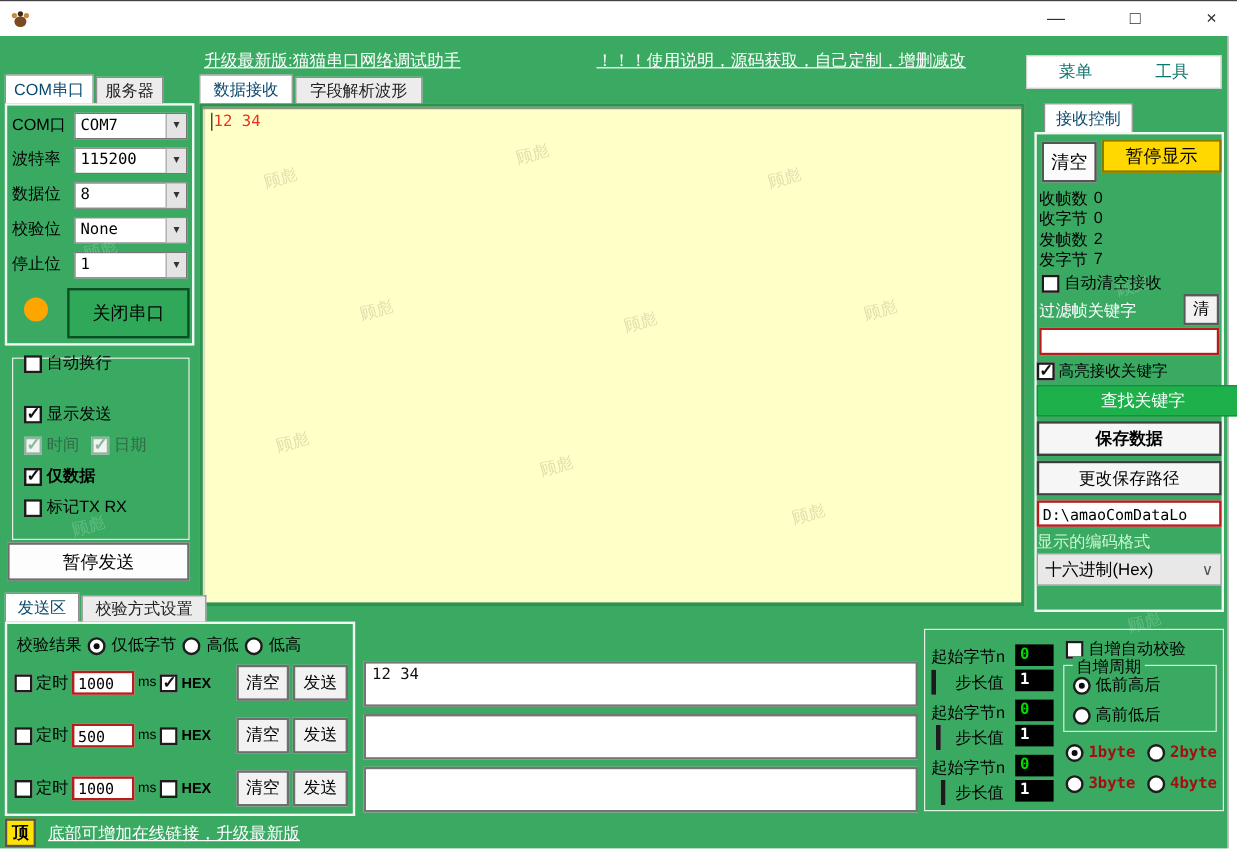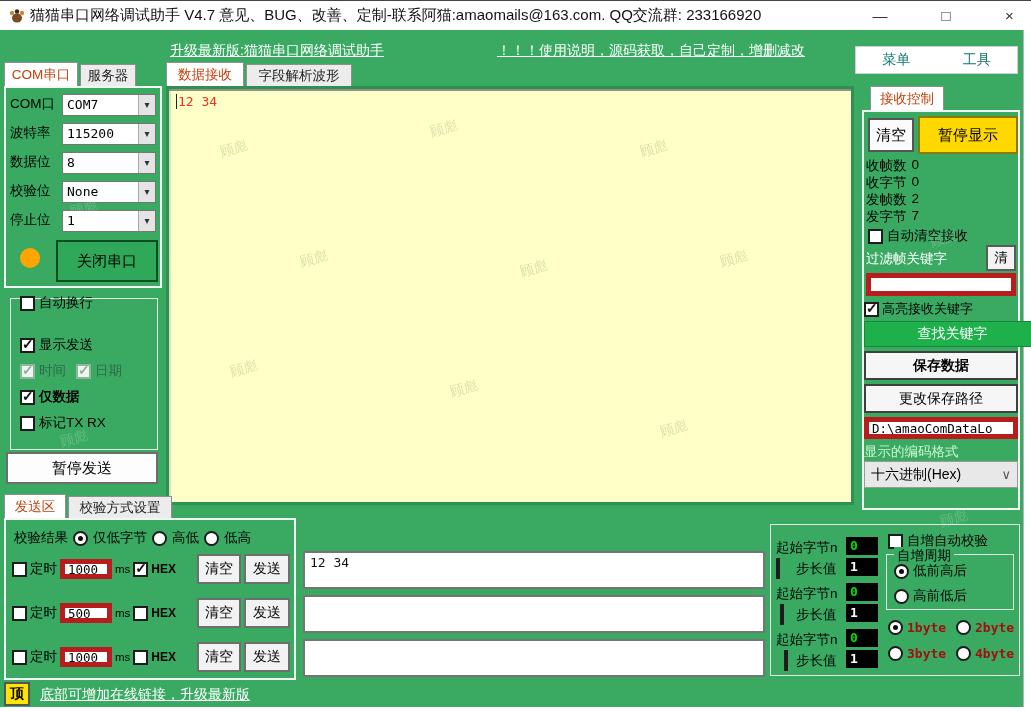--- a/index.html
+++ b/index.html
@@ -11,21 +11,21 @@
   .title-text{font-size:15px;color:#111;margin-left:6px;white-space:nowrap}
   .capbtn{position:absolute;top:0;height:30px;display:flex;align-items:center;justify-content:center;font-size:15px;color:#333;cursor:pointer}
   
   .appbg{position:absolute;left:0;top:30px;width:1031px;height:681px;background:#3aaa63}
   .edge-r{position:absolute;left:1023px;top:30px;width:8px;height:681px;background:#fff;border-left:1px solid #b5b5b5}
   .edge-b{position:absolute;left:0;top:707px;width:1031px;height:4px;background:#fff}
   .link{color:#fff;text-decoration:underline;font-weight:normal;font-size:14px;white-space:nowrap;cursor:pointer}
   .menubox{position:absolute;left:855px;top:46px;width:163px;height:28px;background:#fff;border:1px solid #cfcfcf;display:flex;align-items:center;justify-content:space-around;font-size:14px}
   .menu-item{cursor:pointer;color:#0f766e}
   
-  .tab{position:absolute;background:#fff;border:1px solid #8f8f8f;border-bottom:none;display:flex;align-items:center;justify-content:center;font-size:13.5px;color:#c2410c;z-index:4;cursor:pointer}
+  .tab{position:absolute;background:#fff;border:1px solid #8f8f8f;border-bottom:none;display:flex;align-items:center;justify-content:center;font-size:13.5px;color:#0c4a6e;z-index:4;cursor:pointer}
   .tab.inactive{background:#ececec;color:#222}
   
   .panel{position:absolute;border:2px solid #f3f7f3;z-index:1}
   .thinpanel{position:absolute;border:1px solid #e4f0e6;z-index:1}
   
   .row{position:absolute;display:flex;align-items:center;gap:4px;font-size:13.5px;color:#000;z-index:3}
   .lbl{white-space:nowrap}
   .b{font-weight:bold}
   
   .combo{position:absolute;height:22px;background:#fff;border:1px solid #767676;display:flex;z-index:3;cursor:pointer}
@@ -39,21 +39,21 @@
   .dis-txt{color:#2f6b47}
   .rd{width:15px;height:15px;border-radius:50%;background:#fff;border:2px solid #1c1c1c;position:relative;flex:none;cursor:pointer}
   .rd.on::after{content:"";position:absolute;left:3px;top:3px;width:5px;height:5px;border-radius:50%;background:#0c0c0c}
   
   .btn{display:flex;align-items:center;justify-content:center;background:#f2f2f2;border:2px solid #6e6e6e;color:#000;cursor:pointer;white-space:nowrap;z-index:3}
   .btn.gold{background:#ffd800;border-color:#8a7a00}
   .btn.green{background:#2fa859;border-color:#0a4f22}
   .btn.brightgreen{background:#1db04b;border:1px solid #128a38;color:#fff}
   .btn.yellow{background:#ffe400;border-color:#555}
   
-  .tin{position:absolute;background:#fff;border:5px solid #b91c1c;font:12.5px "DejaVu Sans Mono",monospace;padding:2px 3px;z-index:3}
+  .tin{position:absolute;background:#fff;border:2px solid #b91c1c;font:12.5px "DejaVu Sans Mono",monospace;padding:2px 3px;z-index:3}
   .msgbox{position:absolute;background:#fff;border:2px solid #757575;font:13px "DejaVu Sans Mono",monospace;padding:2px 5px;resize:none;overflow:hidden;z-index:3;color:#111}
   .led{position:absolute;width:32px;height:18px;background:#000;font:bold 13px "DejaVu Sans Mono",monospace;padding:1px 4px;z-index:3}
   .led.g{color:#00dc00}.led.w{color:#fff}
   
   .rxarea{position:absolute;left:166px;top:86px;width:688px;height:419px;background:#ffffc8;border:3px solid #2e9152;box-shadow:inset 0 2px 0 rgba(110,110,110,.75), inset 2px 0 0 rgba(190,190,190,.5);z-index:1}
   .rxtext{position:absolute;left:7px;top:5px;font:13px "DejaVu Sans Mono",monospace;color:#f03022;display:flex;align-items:center}
   .caret{display:inline-block;width:1px;height:15px;background:#222;margin-right:1px}
   
   .led-circle{position:absolute;width:20px;height:20px;border-radius:50%;background:#ffa500;z-index:3}
   .whitetxt{color:#fff}
@@ -73,21 +73,20 @@
 
 <div class="titlebar">
   <span class="abs" style="left:8px;top:6px;width:18px;height:18px">
     <svg width="18" height="18" viewBox="0 0 18 18">
       <ellipse cx="9" cy="11" rx="5" ry="4.5" fill="#7a4a22"></ellipse>
       <circle cx="4" cy="6" r="2.2" fill="#c9883f"></circle>
       <circle cx="9" cy="4.5" r="2.2" fill="#3d2a14"></circle>
       <circle cx="14" cy="6" r="2.2" fill="#c9883f"></circle>
     </svg>
   </span>
-  <span class="title-text" style="margin-left:30px">猫猫串口网络调试助手 V4.7 意见、BUG、改善、定制-联系阿猫:amaomails@163.com. QQ交流群: 233166920</span>
 </div>
 <div class="capbtn" style="left:858px;width:44px">
     <span>—</span>
   </div>
 <div class="capbtn" style="left:923px;width:46px">
     <span>□</span>
   </div>
 <div class="capbtn" style="left:988px;width:43px">
     <span>×</span>
   </div>
@@ -185,21 +184,21 @@
       <span class="caret"></span>
       <span>12 34</span>
     </div>
 </div>
 
 
 <div class="tab" style="left:870px;top:86px;width:74px;height:24px">接收控制</div>
 <div class="panel" style="left:862px;top:110px;width:158px;height:400px"></div>
 
 <div class="btn abs" style="left:868px;top:118px;width:46px;height:34px;font-size:15px;background:#fbfbfb;border-color:#555">清空</div>
-<div class="btn gold abs" style="left:918px;top:116px;width:100px;height:38px;font-size:15px">暂停显示</div>
+<div class="btn gold abs" style="left:918px;top:116px;width:100px;height:28px;font-size:15px">暂停显示</div>
 
 <div class="statrow" style="left:866px;top:157px">
   <span>收帧数</span>
   <span>0</span>
 </div>
 <div class="statrow" style="left:866px;top:174px">
   <span>收字节</span>
   <span>0</span>
 </div>
 <div class="statrow" style="left:866px;top:191px">

